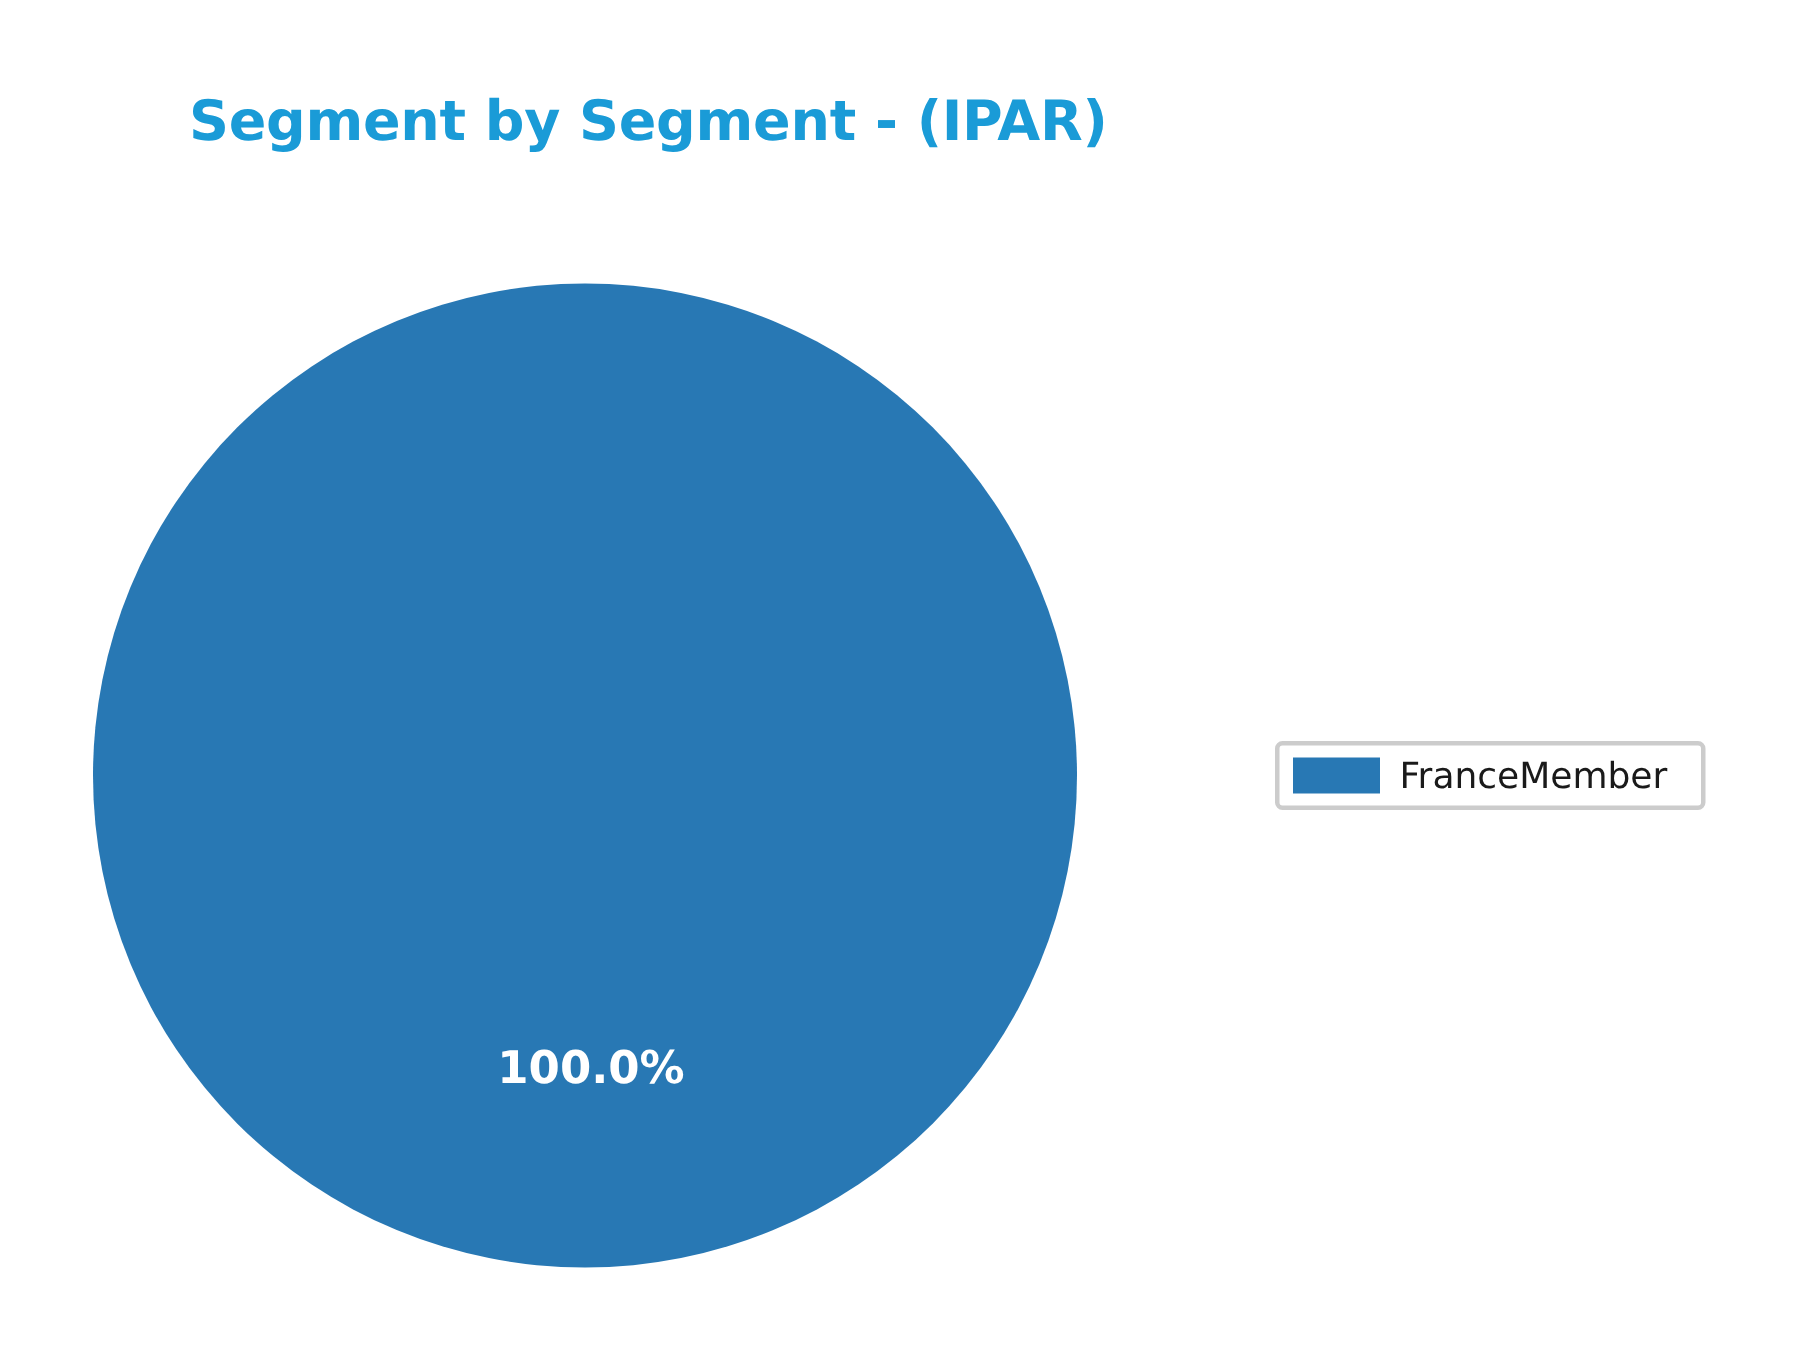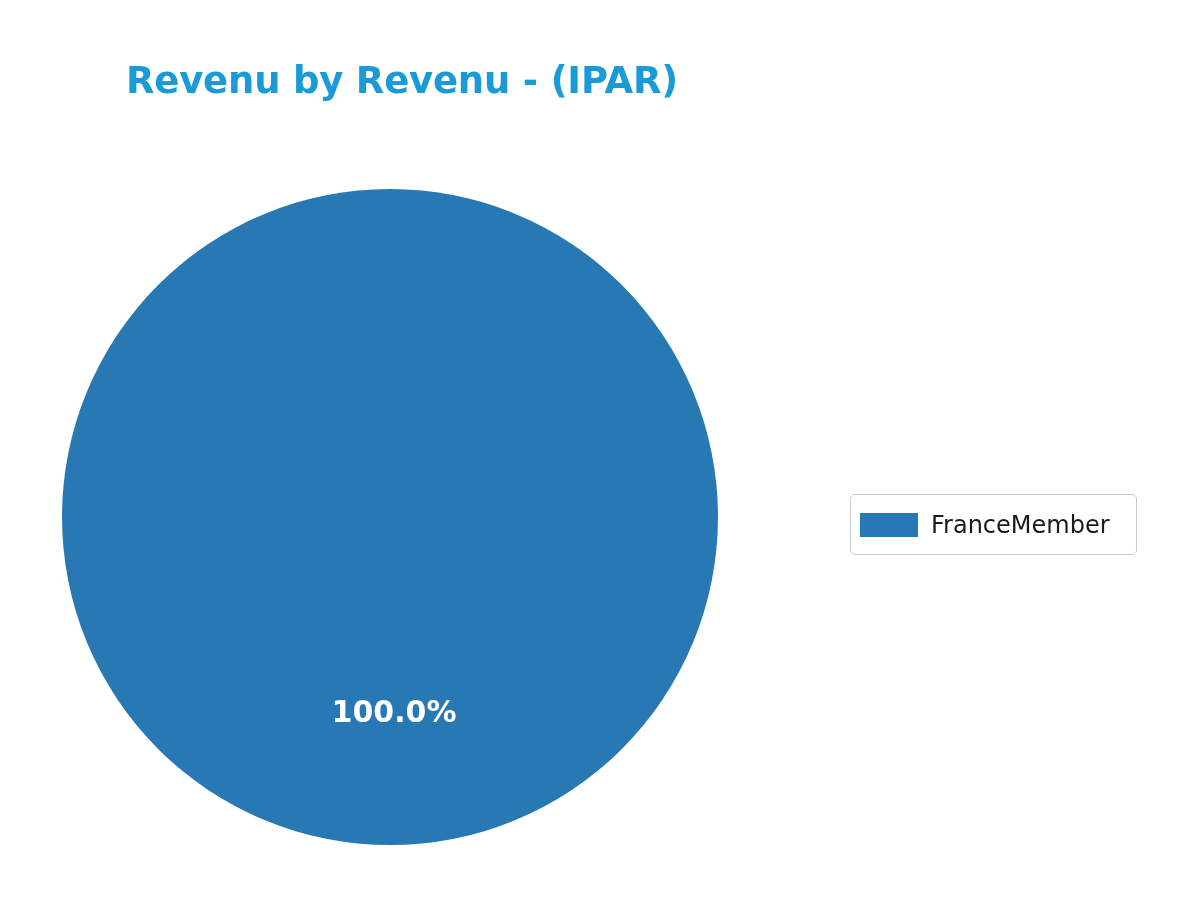--- a/index.html
+++ b/index.html
@@ -52,24 +52,24 @@
     font-weight: bold;
     fill: #ffffff;
   }
 
   
   #legend {
     position: absolute;
     left: 850px;
     top: 494px;
     width: 287px;
-    height: 61px;
+    height: 46px;
     box-sizing: border-box;
     background: #ffffff;
-    border: 1px solid #4d7c0f;
+    border: 3px solid #4d7c0f;
     border-radius: 5px;
     display: flex;
     align-items: center;
     padding: 0 9px;
   }
   .legend-entry {
     display: flex;
     align-items: center;
   }
   .legend-swatch {
@@ -85,21 +85,21 @@
     color: #1a1a1a;
     white-space: nowrap;
     line-height: 24px;
   }
 </style>
 </head>
 <body>
 
 <div id="figure" style="width: 1200px; height: 907px; background: rgb(255, 255, 255);">
 
-  <div id="chart-title" style="color: rgb(26, 155, 215);">Revenu by Revenu - (IPAR)</div>
+  <div id="chart-title" style="color: rgb(26, 155, 215);">Segment by Segment - (IPAR)</div>
 
   <div id="pie-area">
     <svg id="pie-svg" width="840" height="907" viewBox="0 0 840 907">
       <circle id="pie-slice-0" cx="390" cy="517" r="328" fill="#2878b4"></circle>
       <text id="pie-pct-0" class="pct-label" x="394" y="722" text-anchor="middle" style="fill: rgb(255, 255, 255);">100.0%</text>
     </svg>
   </div>
 
   <div id="legend" style="border-color: rgb(204, 204, 204); background: rgb(255, 255, 255);">
     <div class="legend-entry">

